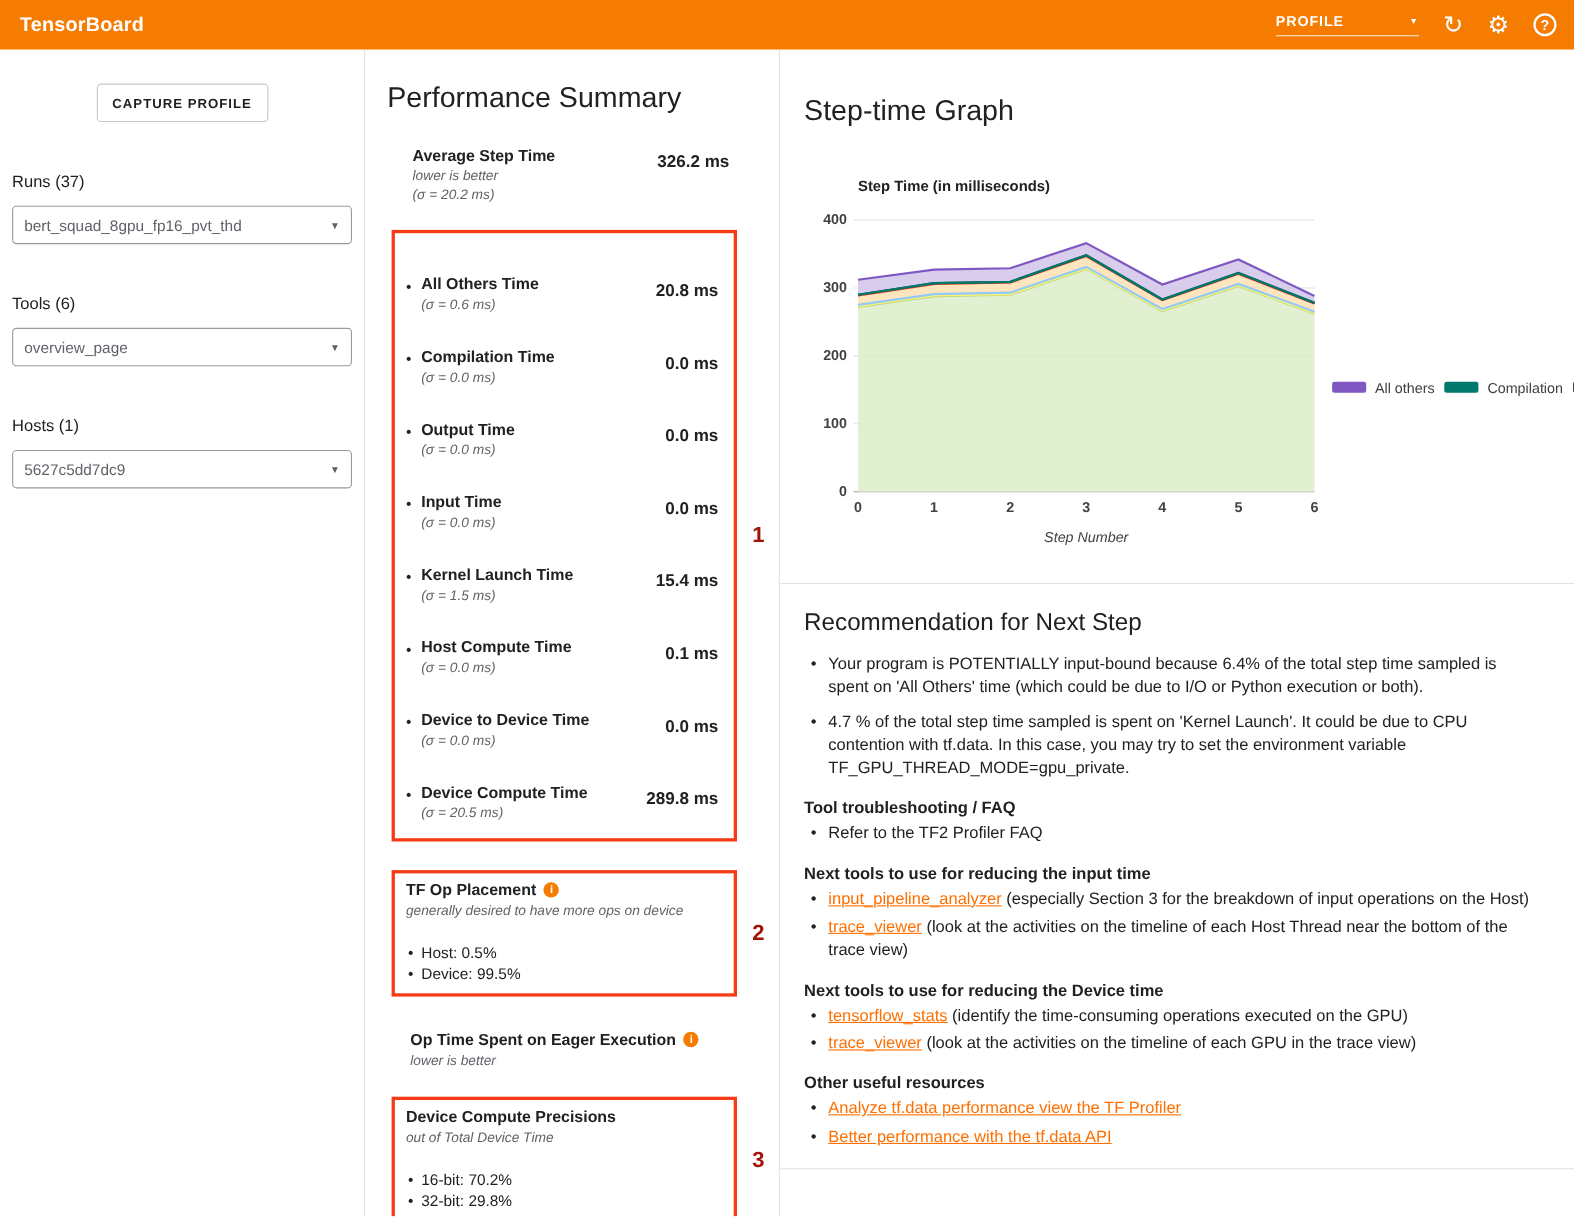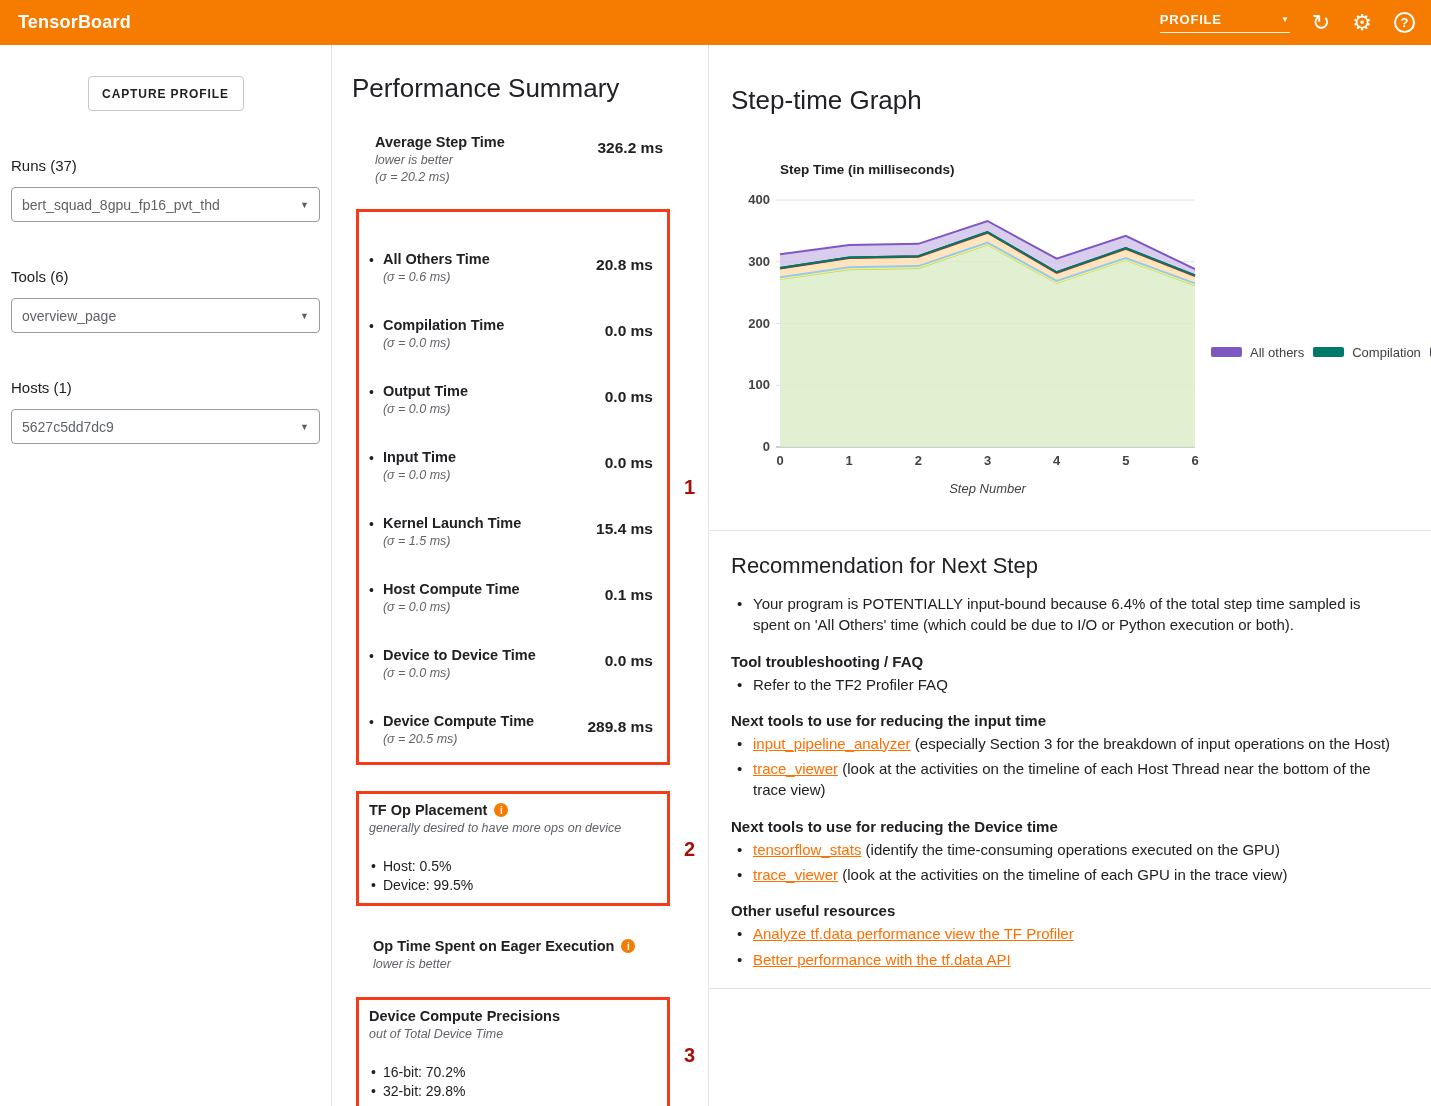--- a/index.html
+++ b/index.html
@@ -43,21 +43,21 @@
   .m-note{font-size:12.5px;font-style:italic;color:#5f6368;margin-top:3px}
   .m-value{font-size:15.5px;font-weight:700;color:#202124;margin-top:5px;white-space:nowrap}
   .ann-box{position:relative;border:3px solid var(--ann,#f43d17);width:314px;margin-left:4px;
           padding:6px 14px 16px 10px;margin-top:25px}
   .ann-num{position:absolute;right:-28px;top:50%;transform:translateY(-50%);
           font-size:20px;font-weight:700;color:var(--annNum,#a31208)}
   .metric-row{display:flex;justify-content:space-between;align-items:flex-start;margin-top:33px}
   .metric-row:first-child{margin-top:10px}
   .m-left{display:flex;gap:9px}
   .m-bullet{font-size:14px;line-height:19px}
-  .sec-title{font-size:14.5px;font-weight:700;color:#202124;display:flex;align-items:center}
+  .sec-title{font-size:14.5px;font-weight:700;color:#202124;display:flex;}
   .info-dot{display:inline-flex;align-items:center;justify-content:center;width:14px;height:14px;
           border-radius:50%;background:#f57c00;color:#fff;font-size:10px;font-weight:700;
           margin-left:7px;font-style:normal;cursor:pointer}
   .mini-list{list-style:none;margin-top:22px}
   .mini-list li{position:relative;padding-left:14px;font-size:14px;line-height:19px;color:#202124}
   .mini-list li::before{content:"•";position:absolute;left:2px}
   .plain-sec{margin:32px 0 0 21px;width:300px}
   .box-sec{margin-top:26px;padding-top:8px;padding-bottom:8px}
 
   
@@ -330,20 +330,21 @@
           </div>
         </div>
     </div>
 
     <div class="divider"></div>
 
     <div class="rec-title">Recommendation for Next Step</div>
 
     <ul class="rec-list">
       <li>Your program is POTENTIALLY input-bound because 6.4% of the total step time sampled is spent on 'All Others' time (which could be due to I/O or Python execution or both).</li>
+      <li>4.7 % of the total step time sampled is spent on 'Kernel Launch'. It could be due to CPU contention with tf.data. In this case, you may try to set the environment variable TF_GPU_THREAD_MODE=gpu_private.</li>
     </ul>
 
     <div class="rec-subhead">Tool troubleshooting / FAQ</div>
     <ul class="rec-list rec-sub">
       <li><a href="#"></a><span>Refer to the TF2 Profiler FAQ</span></li>
     </ul>
 
     <div class="rec-subhead">Next tools to use for reducing the input time</div>
     <ul class="rec-list rec-sub">
       <li><a href="#">input_pipeline_analyzer</a><span> (especially Section 3 for the breakdown of input operations on the Host)</span></li>

